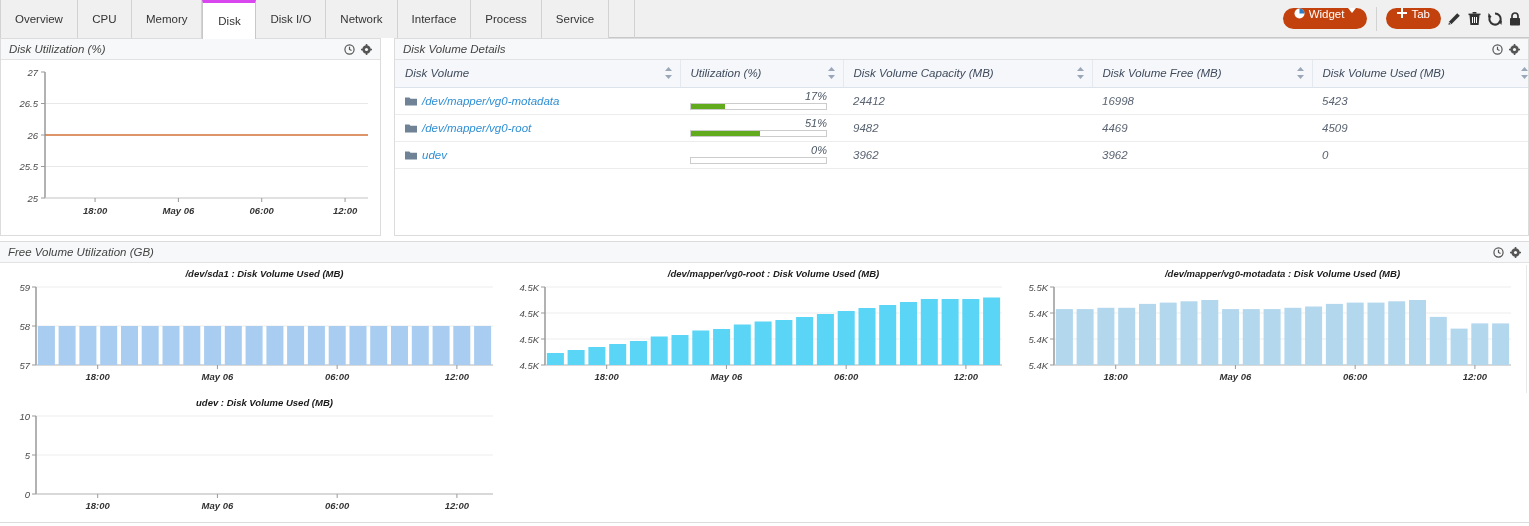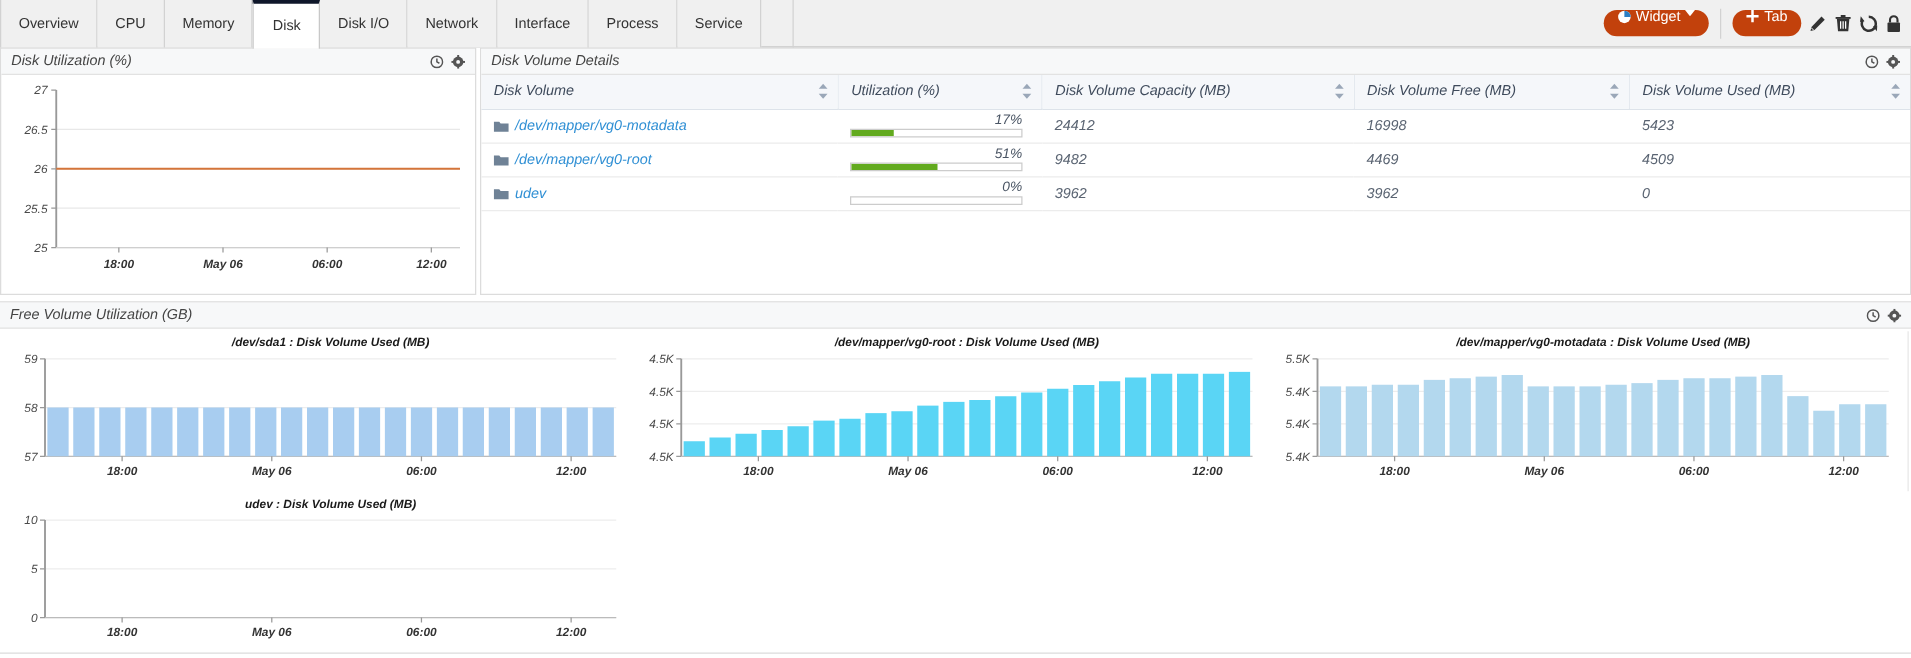--- a/index.html
+++ b/index.html
@@ -32,21 +32,21 @@
     font-size: 11.5px;
     color: #333;
     background: #f0f0f0;
     border-right: 1px solid #d2d2d2;
     cursor: pointer;
     white-space: nowrap;
   }
   .tab:first-child { border-left: 1px solid #d2d2d2; }
   .tab.active {
     background: #ffffff;
-    border-top: 3px solid #0f172a;
+    border-top: 3px solid #d946ef;
     border-left: 1px solid #c8c8c8;
     border-right: 1px solid #c8c8c8;
     height: 39px;
     margin-bottom: -1px;
     z-index: 3;
   }
   .tabbar-right {
     margin-left: auto;
     display: flex;
     align-items: center;
@@ -101,21 +101,21 @@
     font-size: 11.5px;
     color: #444;
     flex: none;
   }
   .panel-head .ttl { flex: 1; }
   .panel-head .ico { display: flex; align-items: center; gap: 6px; }
   .panel-head .ico svg { display: block; cursor: pointer; }
   .panel-body { flex: 1; position: relative; overflow: hidden; }
 
   .panel-left { width: 381px; margin: 0; }
-  .panel-right { flex: 1; margin-left: 3px; }
+  .panel-right { flex: 1; margin-left: 13px; }
 
   
   .chart-wrap { position: relative; width: 100%; height: 100%; }
   .chart-wrap svg { display: block; }
 
   
   table.dv {
     width: 100%;
     border-collapse: collapse;
     font-size: 11.5px;

